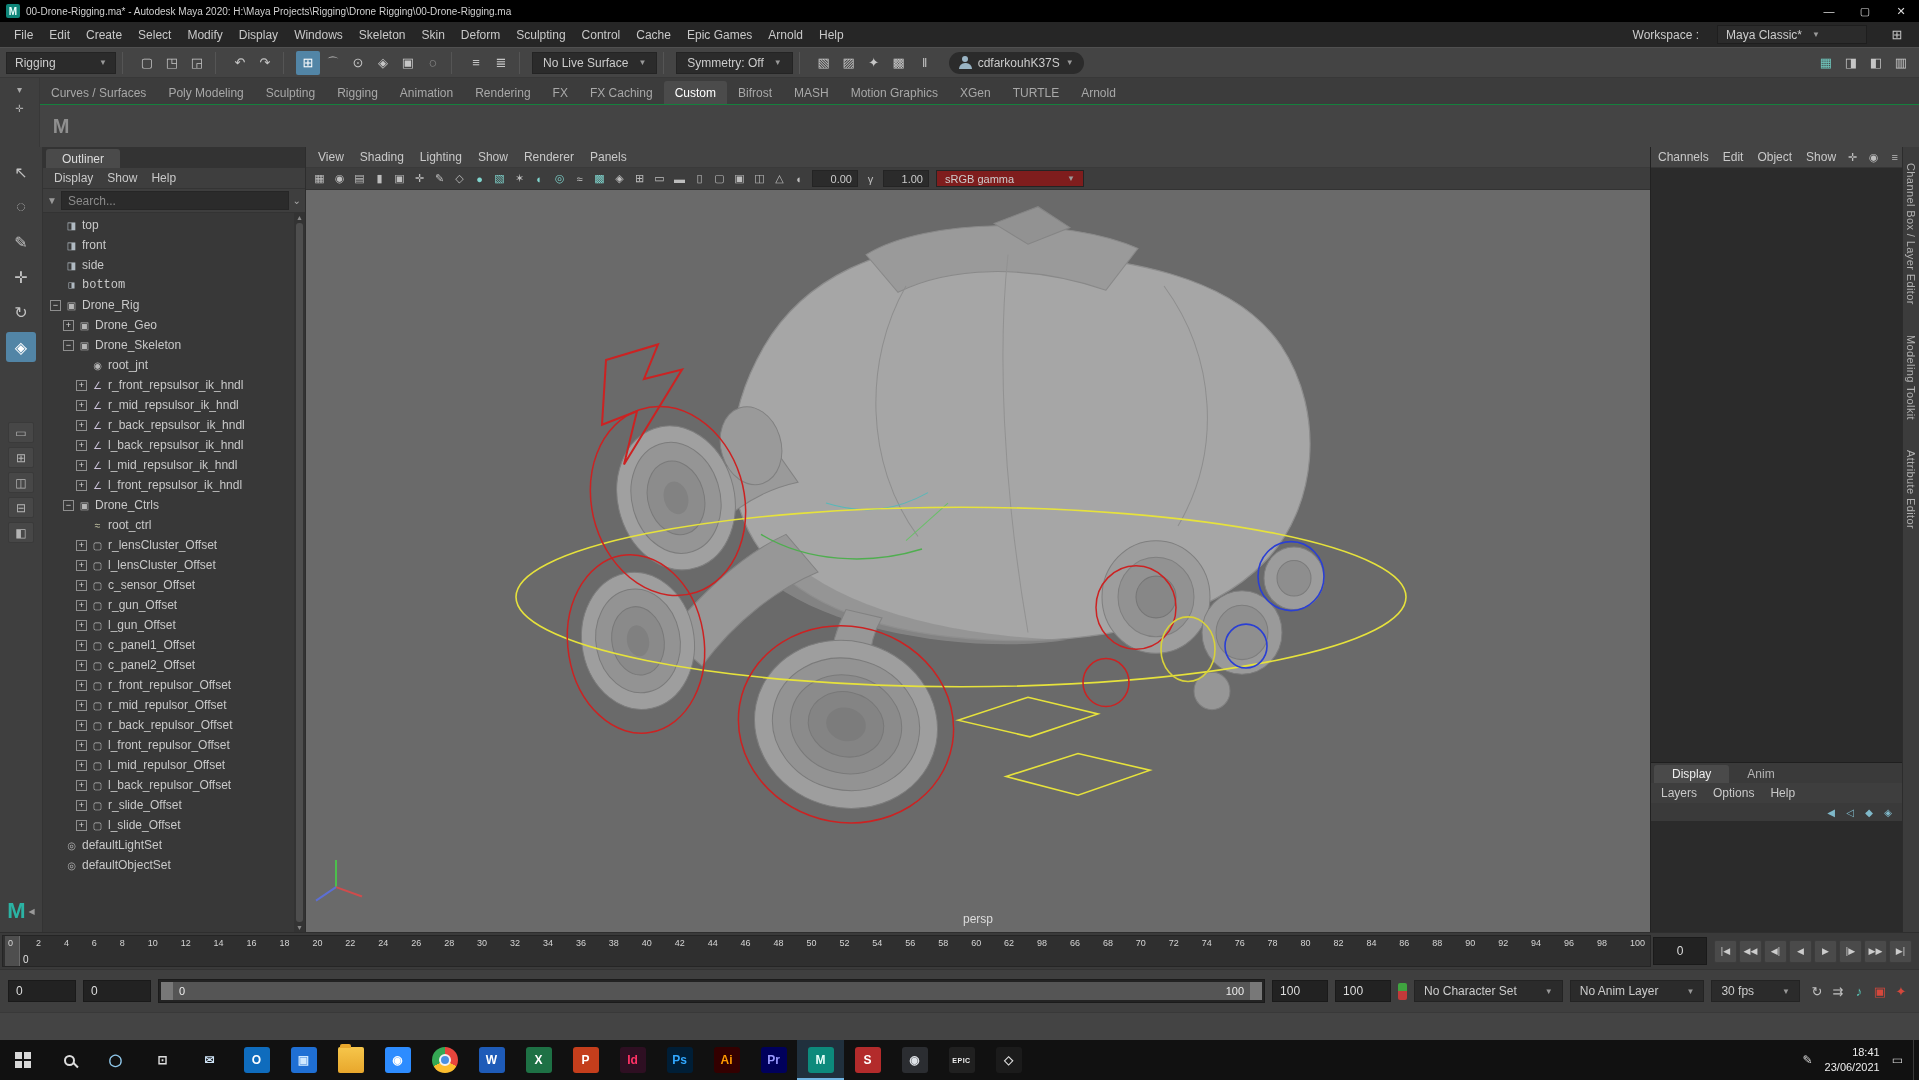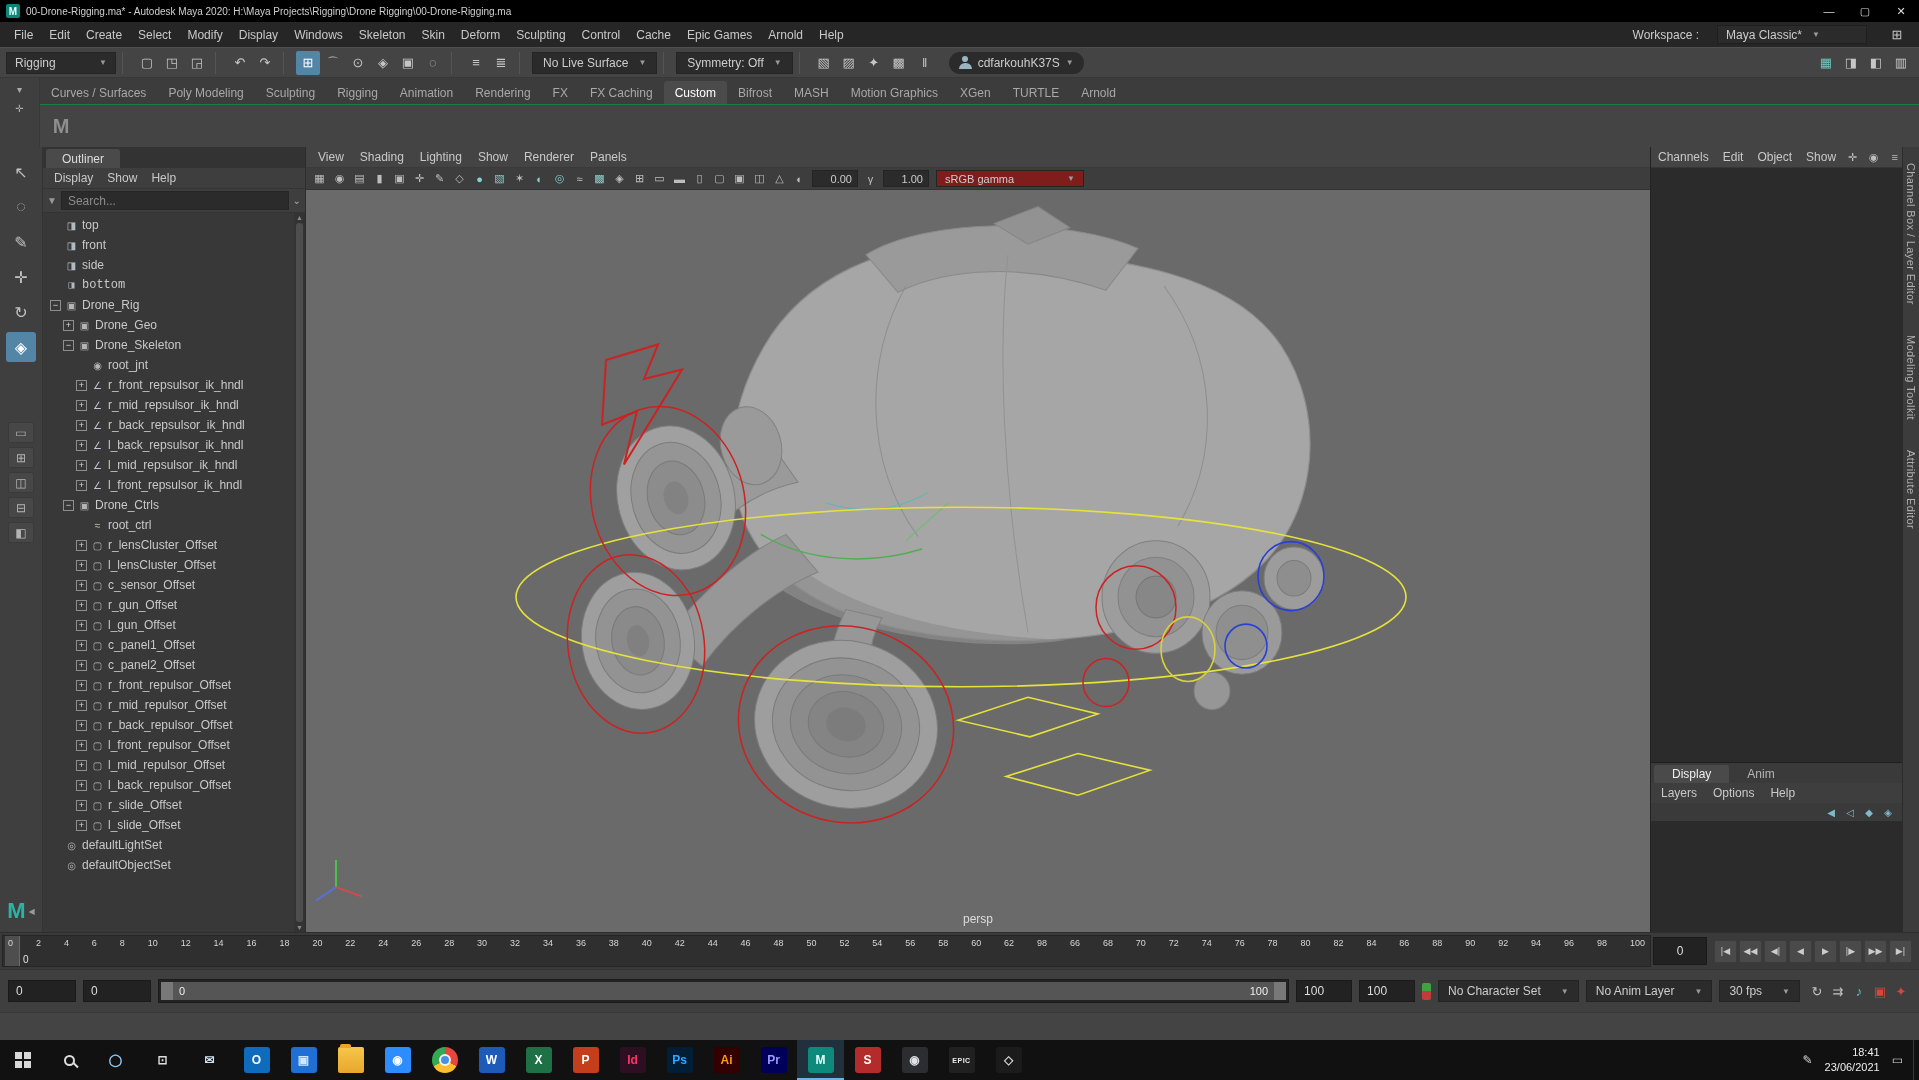--- a/index.html
+++ b/index.html
@@ -119,21 +119,21 @@
 
 .rangeslider{height:43px;background:#3f3f3f;display:flex;align-items:center;gap:7px;padding:0 8px;flex:0 0 auto;border-top:1px solid #333;white-space:nowrap}
 .rs-field{width:68px;height:22px;background:#222;border:1px solid #1a1a1a;display:flex;align-items:center;padding:0 7px;color:#ddd}
 .rs-field.small{width:56px}
 .rs-bar{flex:1;height:24px;background:#232323;border:1px solid #1b1b1b;position:relative}
 .rs-range{position:absolute;left:2px;right:2px;top:2px;bottom:2px;background:#555;display:flex;align-items:center;color:#eee}
 .rs-handle{width:12px;height:100%;background:#787878;flex:0 0 auto}
 .rs-val{padding:0 6px;font-size:11px}
 .rs-spacer{flex:1}
 .charset-icon{width:9px;height:17px;background:linear-gradient(180deg,#3fa43f 50%,#c23a3a 50%);border-radius:2px}
-.rs-dd{height:22px;background:#2b2b2b;border:1px solid #232323;display:flex;align-items:center;gap:20px;padding:0 9px;color:#ccc;justify-content:space-between}
+.rs-dd{height:22px;background:#2b2b2b;border:1px solid #232323;display:flex;align-items:center;gap:28px;padding:0 9px;color:#ccc;justify-content:space-between}
 .rs-icon{width:20px;height:20px;display:flex;align-items:center;justify-content:center;color:#c0c0c0;font-size:13px}
 .rs-icon.teal{color:#58c2b4}
 .rs-icon.red{color:#d4483c}
 
 .melline{height:31px;display:flex;align-items:center;background:#3a3a3a;gap:5px;padding:3px 5px;flex:0 0 auto}
 .mel-label{width:38px;text-align:center;color:#ccc}
 .mel-input{flex:0 0 660px;height:23px;background:#1f1f1f;border:1px solid #141414}
 .mel-output{flex:1;height:23px;background:#2c2c2c;border:1px solid #242424}
 .helpline{height:28px;background:#444;border-top:1px solid #393939;flex:0 0 auto}
 

